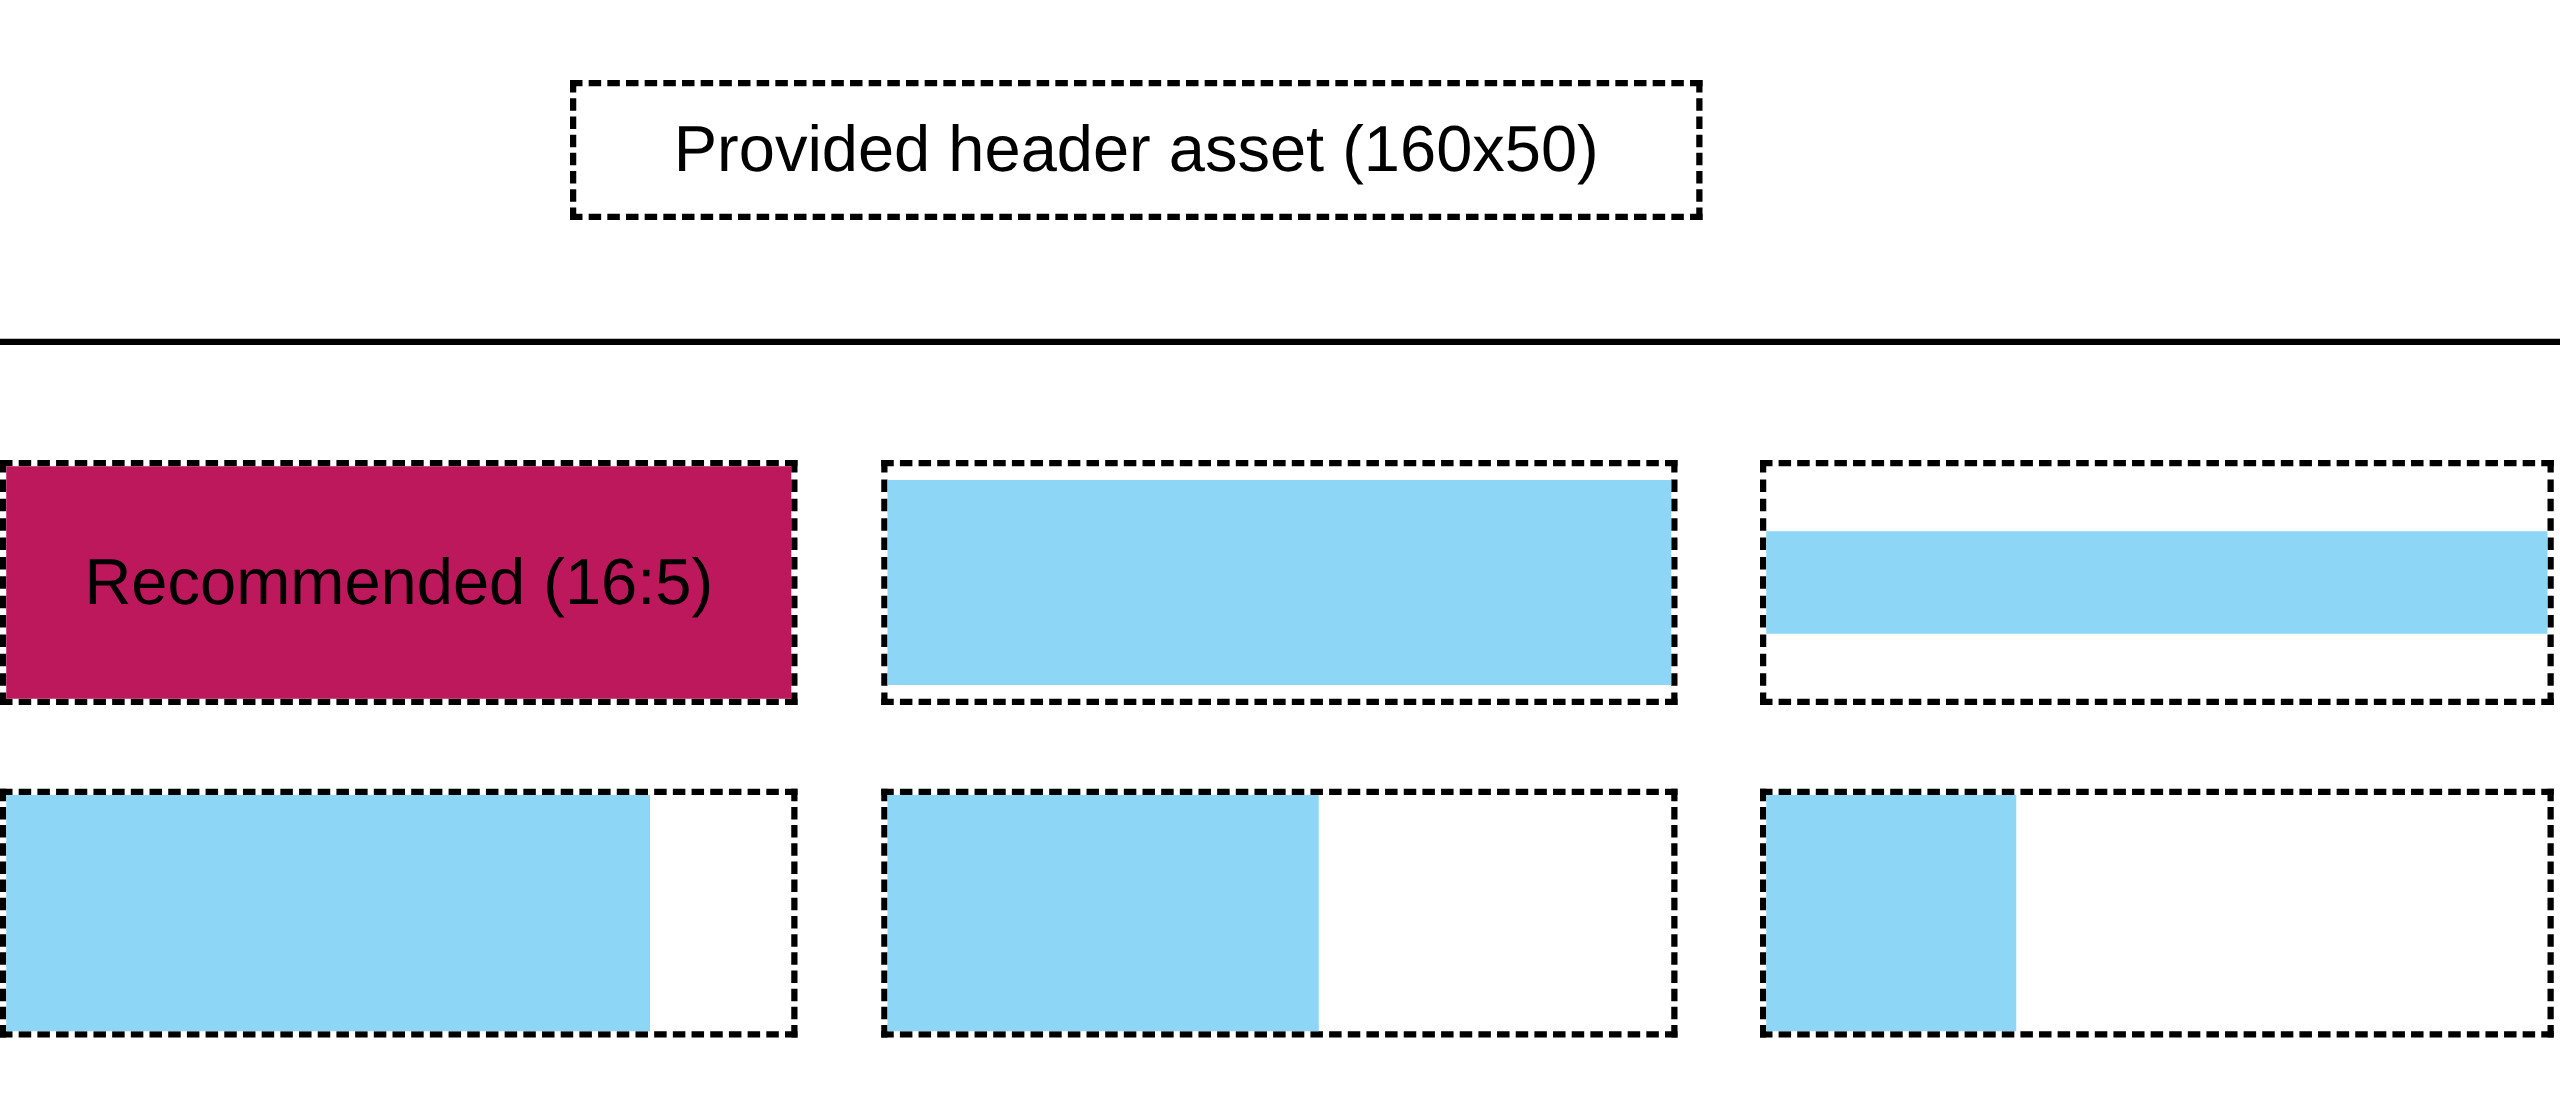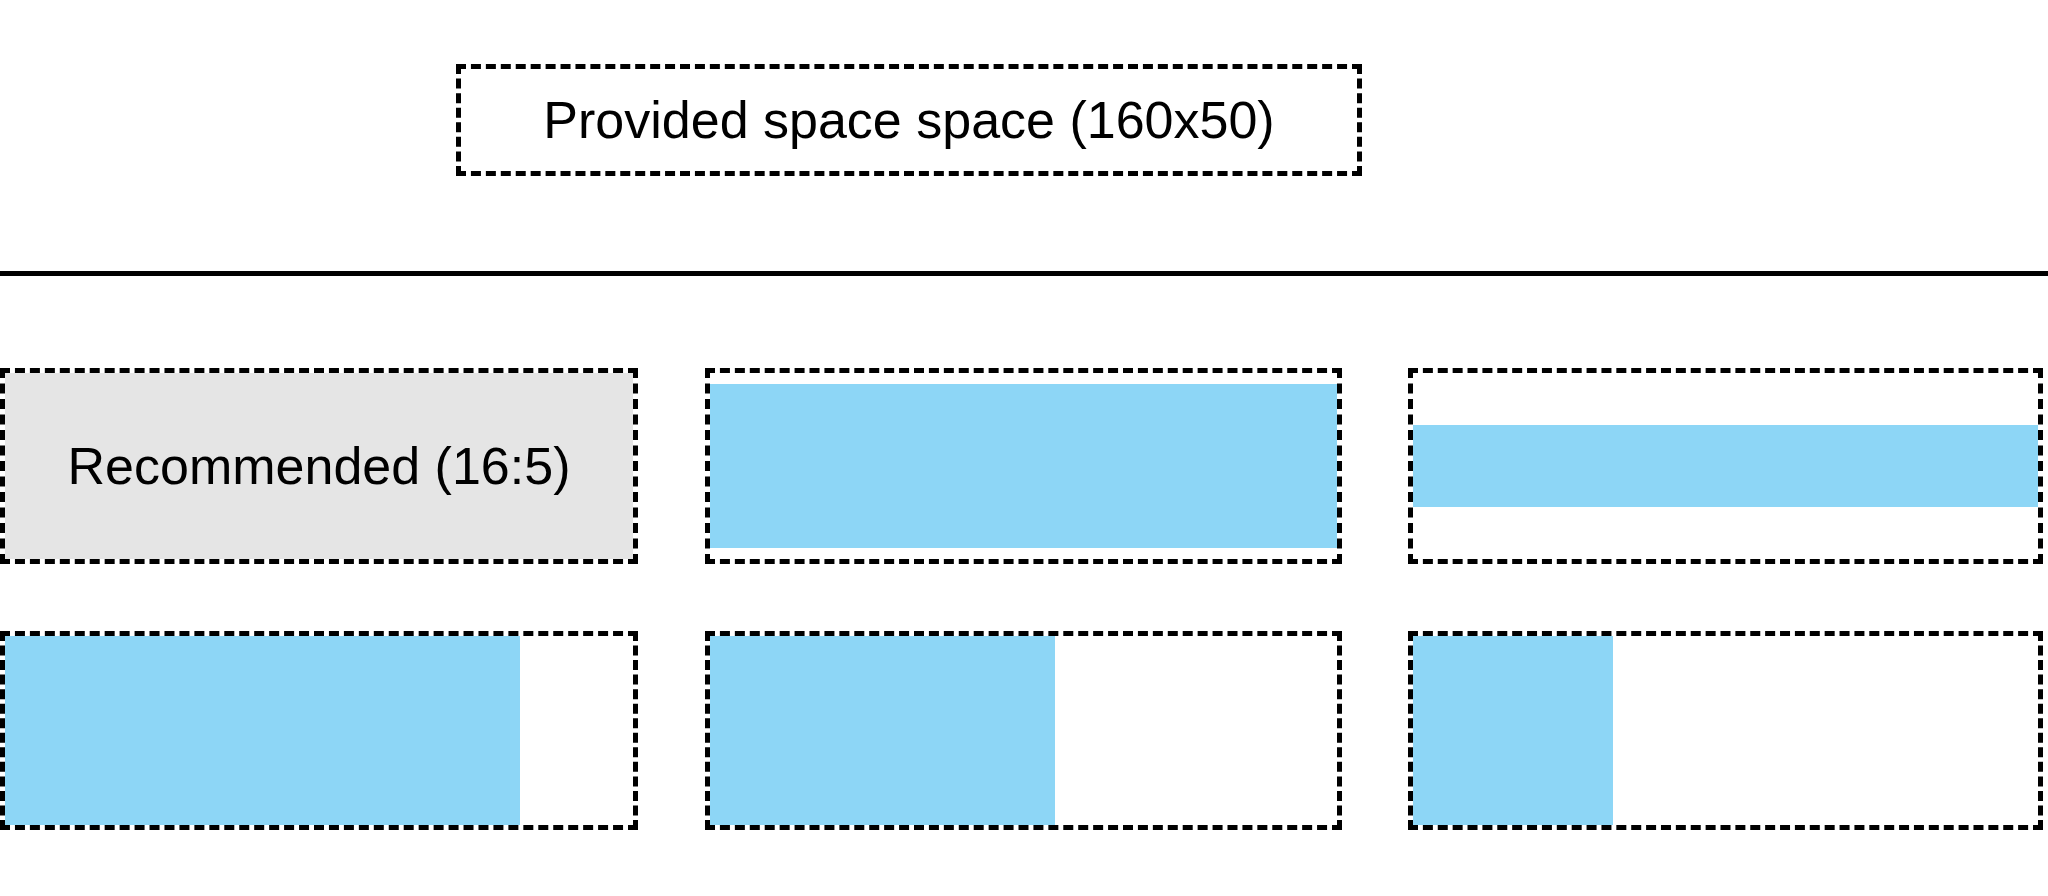--- a/index.html
+++ b/index.html
@@ -77,27 +77,27 @@
   .ex-e { left: 705px;  top: 631px; width: 637px; height: 199px; }
   .ex-f { left: 1408px; top: 631px; width: 635px; height: 199px; }
 </style>
 </head>
 <body>
 
 <div class="canvas">
 
 
   <div class="legend-space">
-    <span class="label-text">Provided space space (160x50)</span>
+    <span class="label-text">Provided header asset (160x50)</span>
   </div>
 
   <div class="divider"></div>
 
   <div class="example ex-a">
-    <div class="fill" style="background: #e5e5e5; width: 100%; height: 100%;">
+    <div class="fill" style="background: #be185d; width: 100%; height: 100%;">
       <span class="label-text">Recommended (16:5)</span>
     </div>
   </div>
 
   <div class="example ex-b">
     <div class="fill" style="background: rgb(141, 214, 246); width: 100%; height: 88%;"></div>
   </div>
 
   <div class="example ex-c">
     <div class="fill" style="background: rgb(141, 214, 246); width: 100%; height: 44%;"></div>

